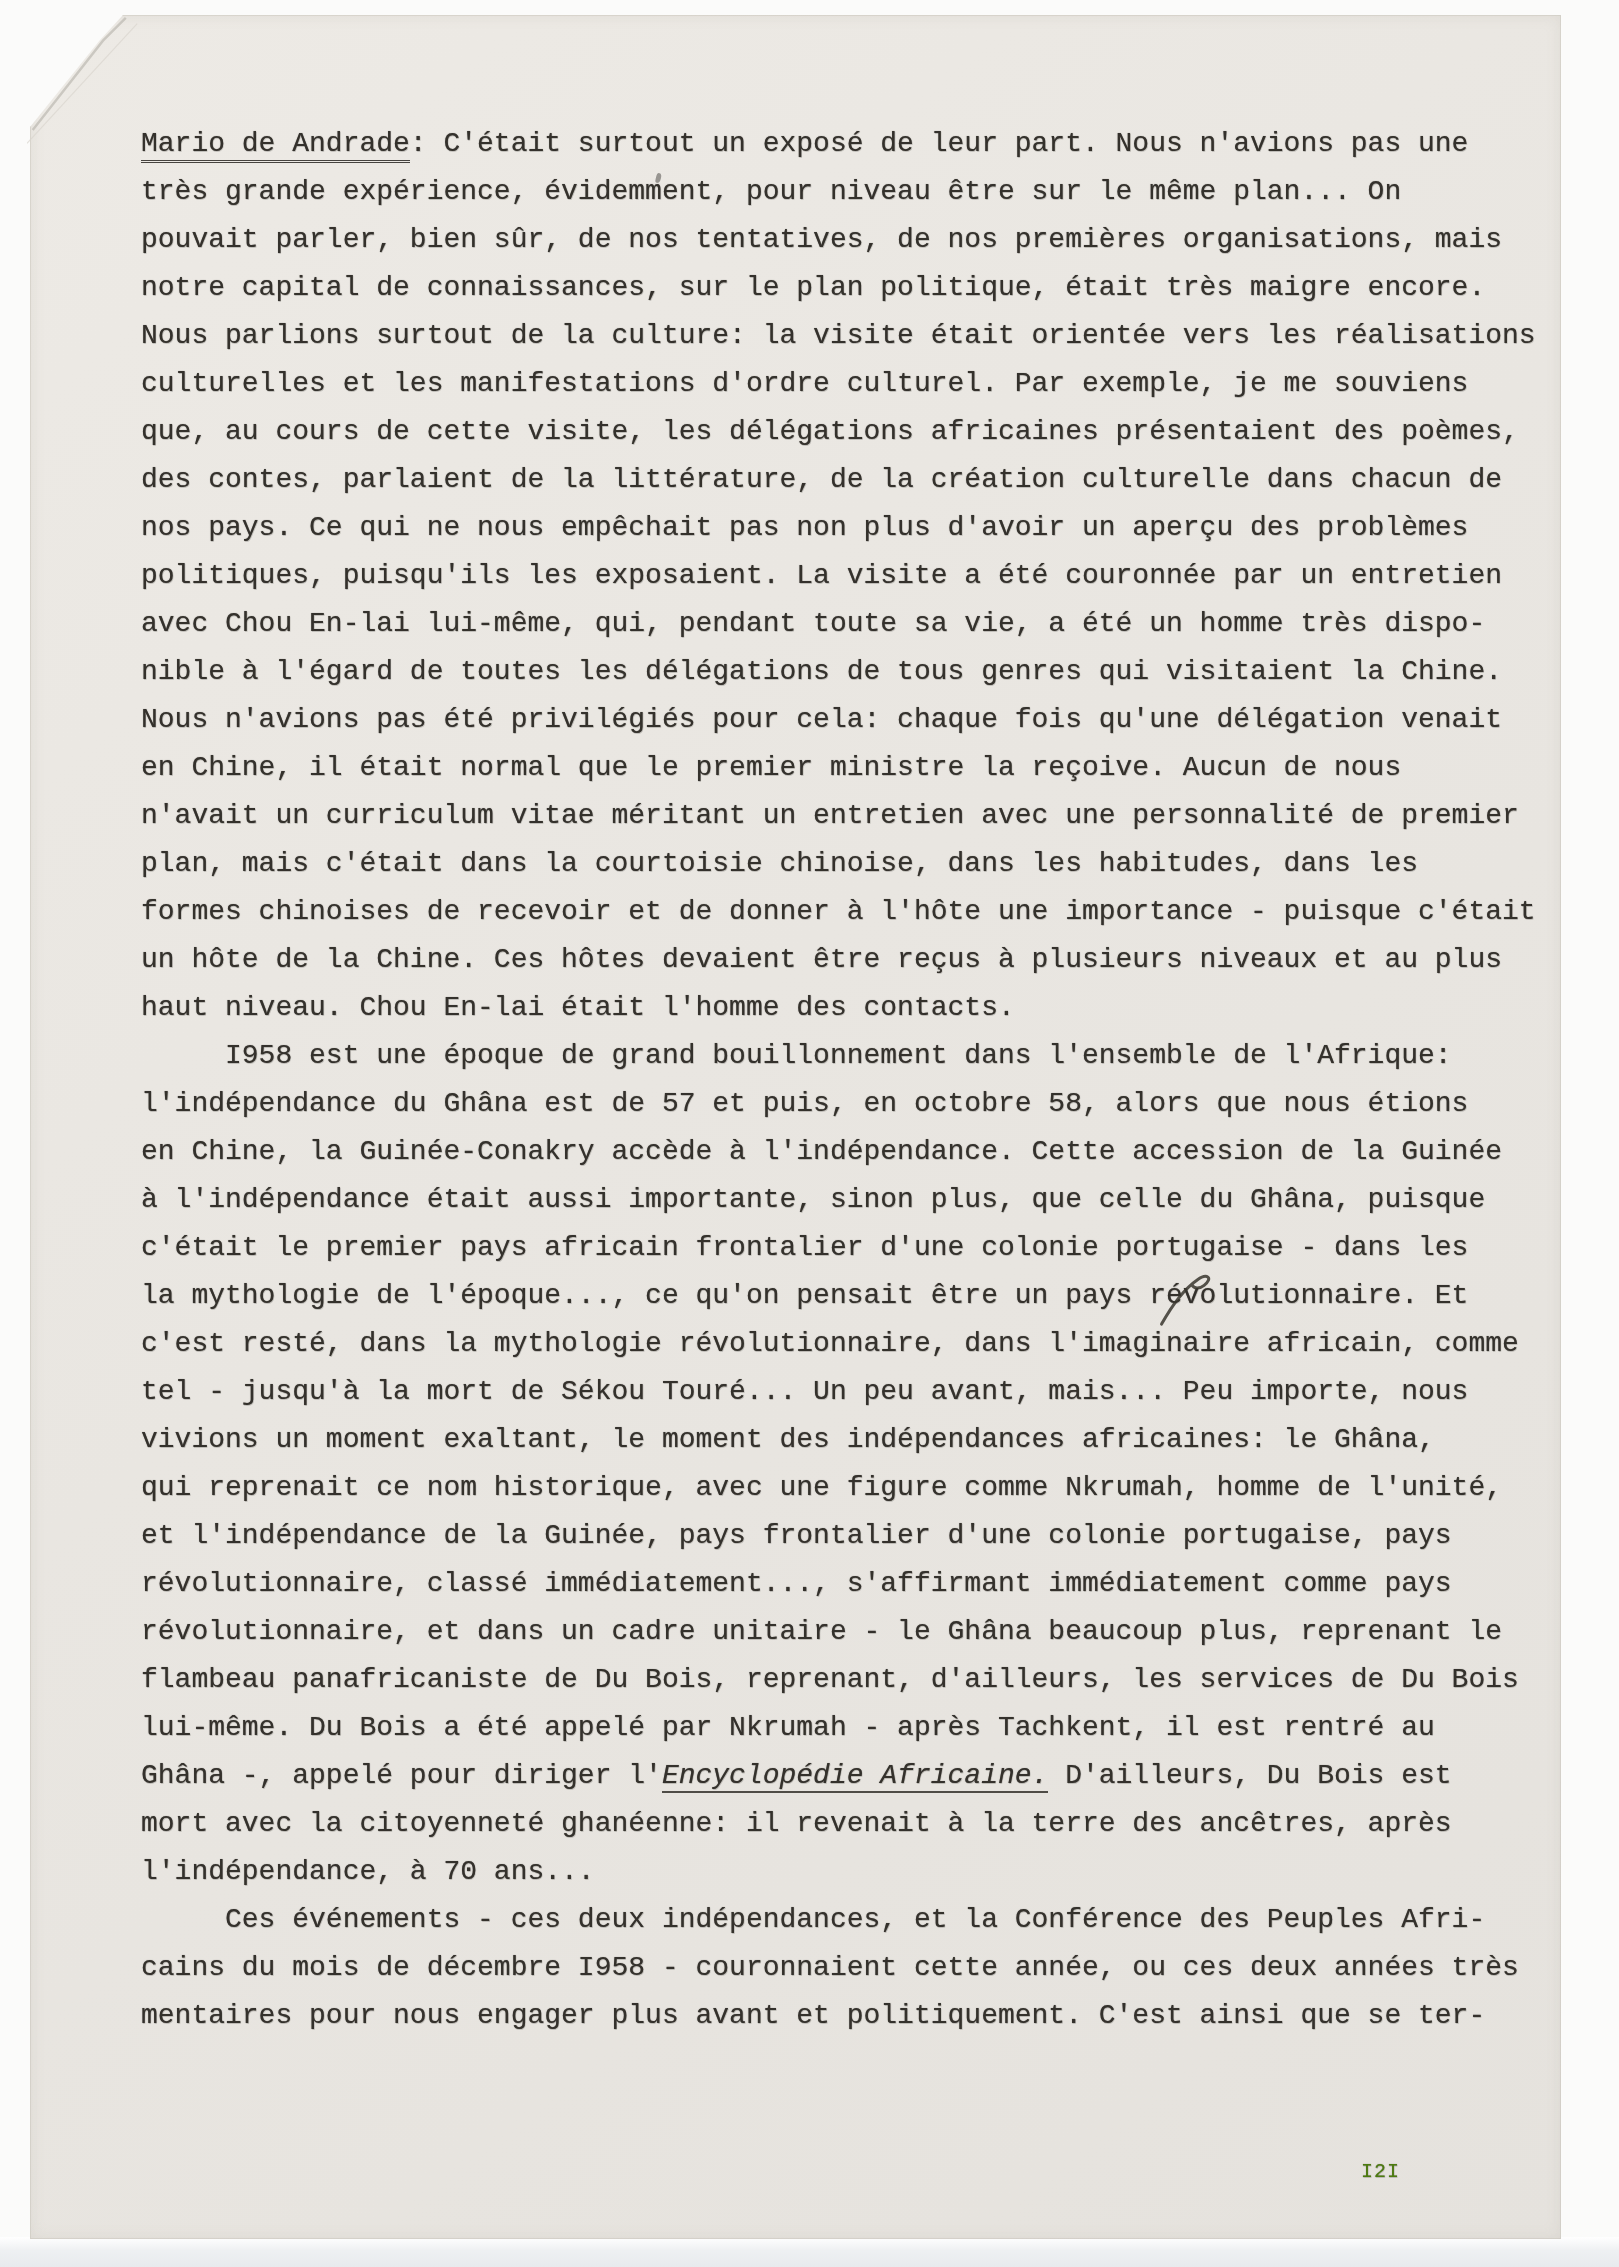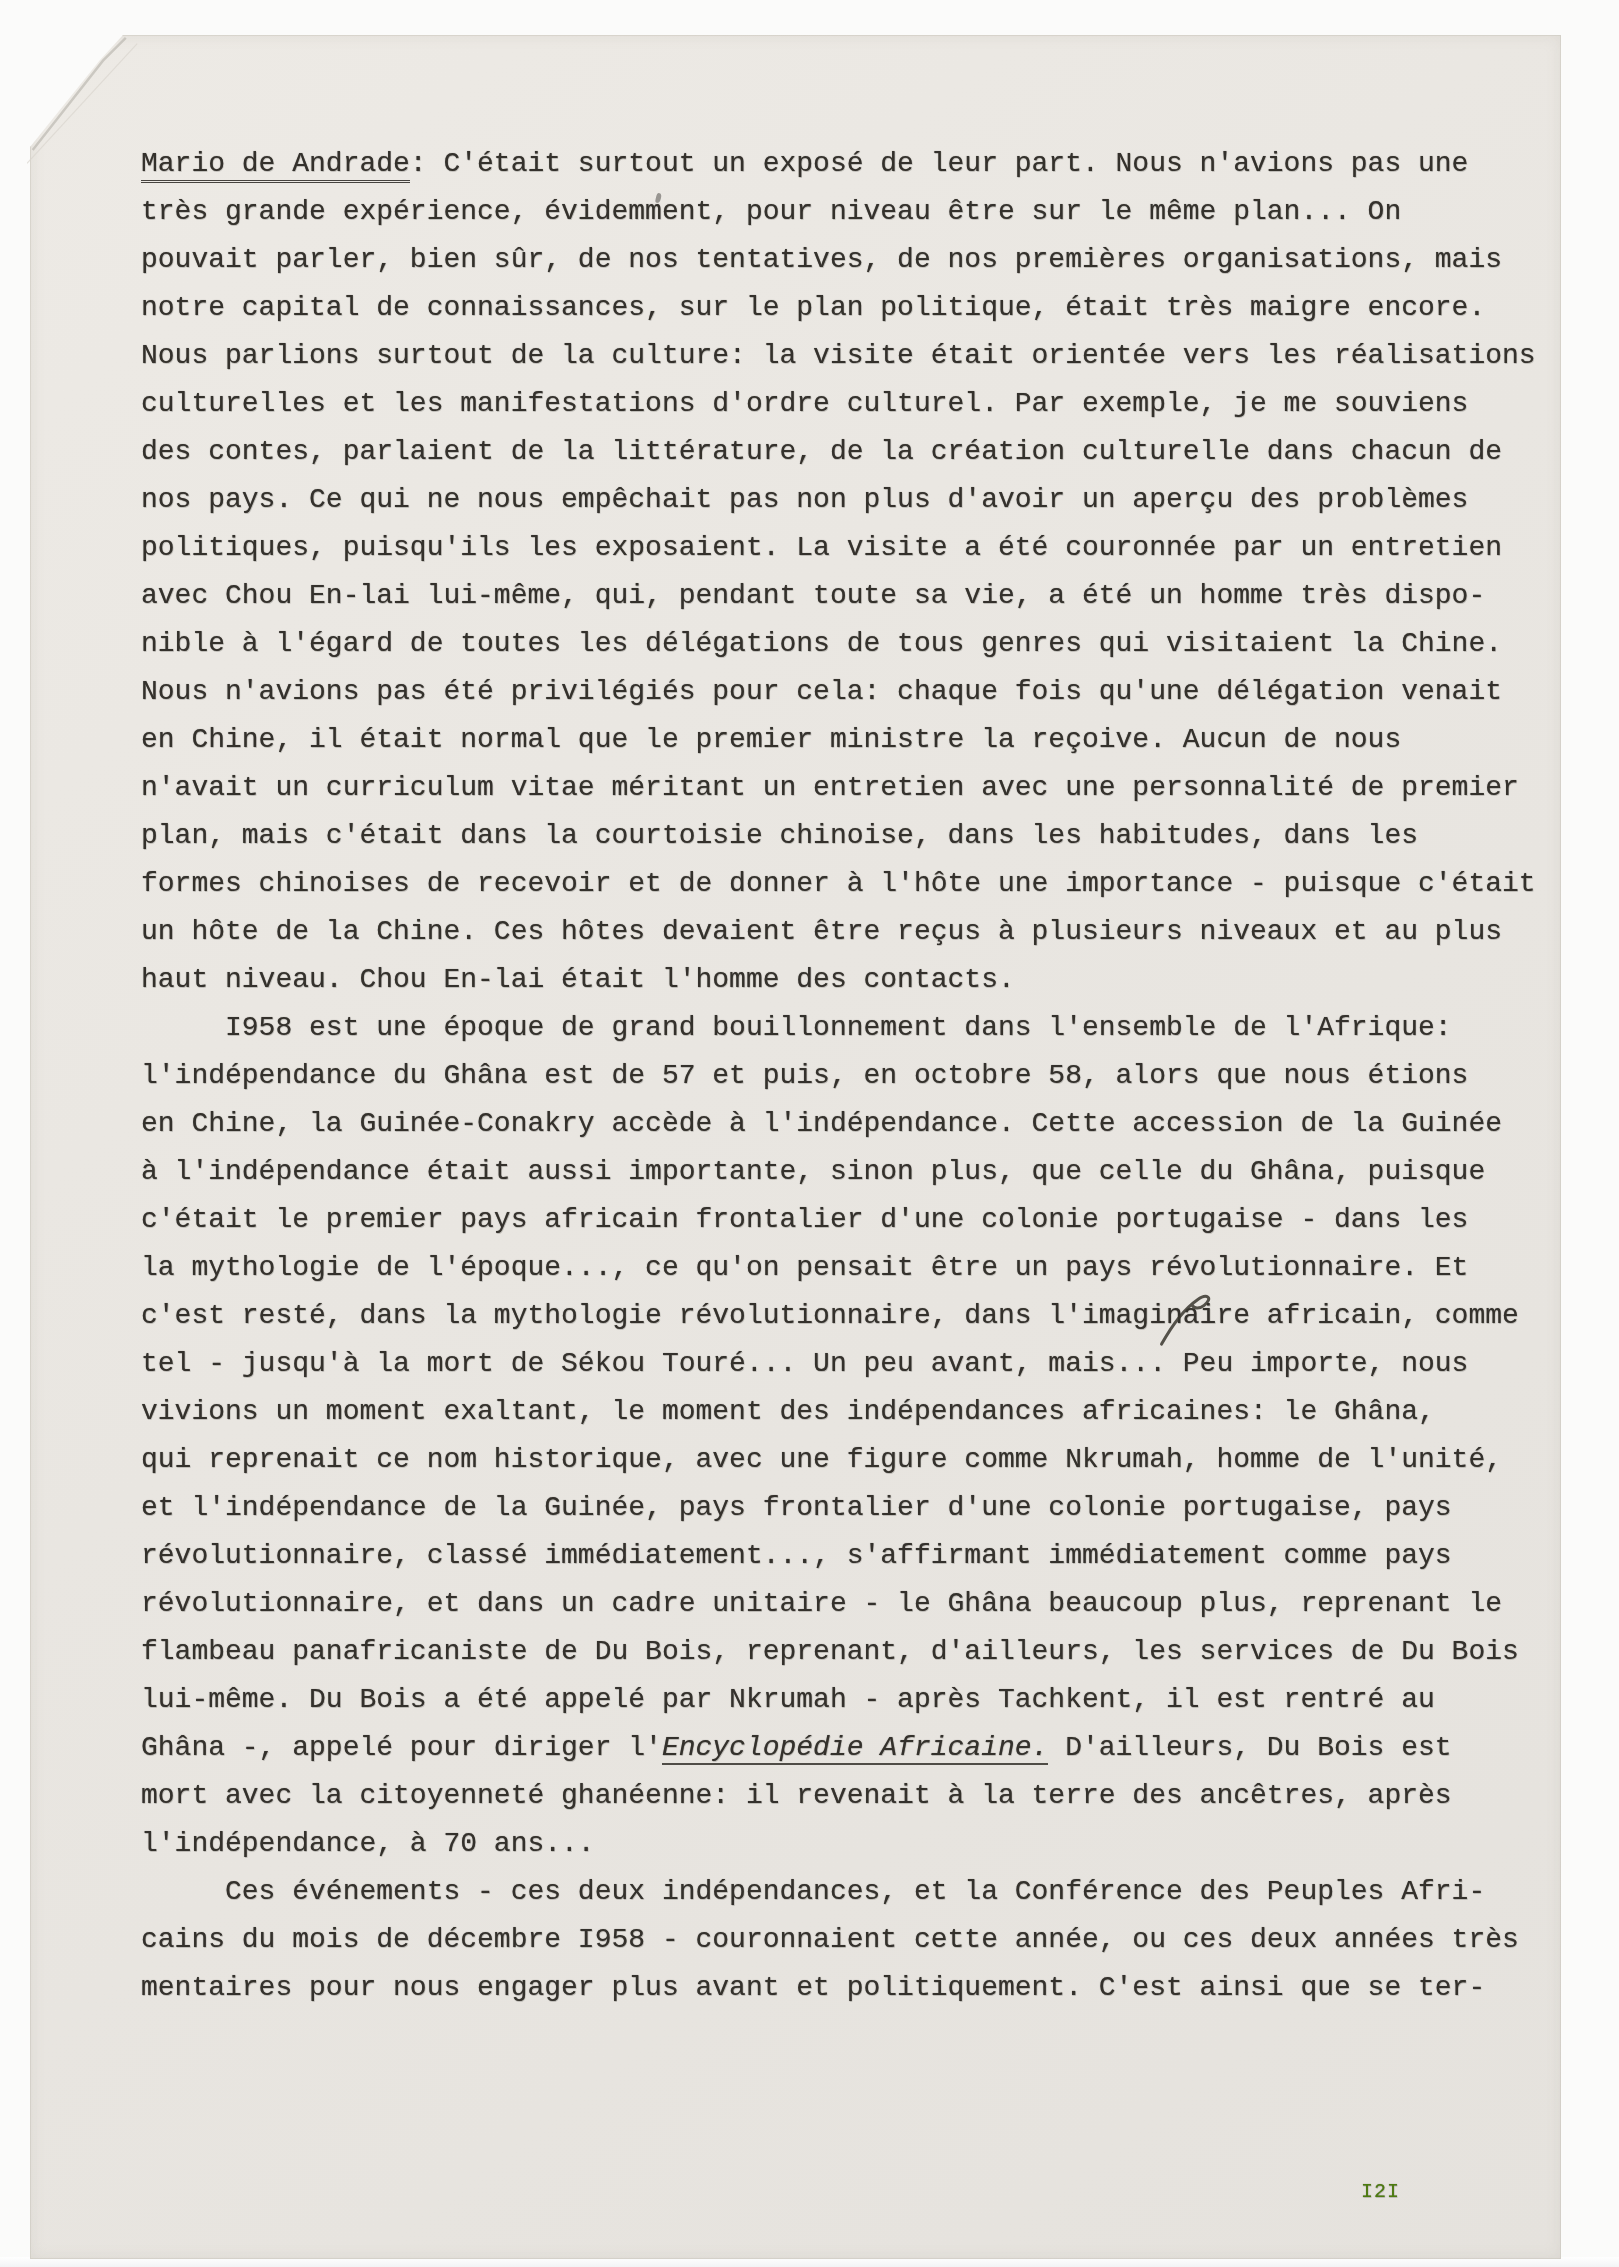--- a/index.html
+++ b/index.html
@@ -3,21 +3,21 @@
 <meta charset="utf-8">
 <style>
   html, body { margin: 0; padding: 0; }
   body {
     width: 1620px; height: 2267px;
     background: #fbfbfa;
     overflow: hidden;
     position: relative;
     font-family: "Liberation Mono", "DejaVu Sans Mono", monospace;
   }
-  .scan { position: absolute; inset: 0; margin-top: 20px; }
+  .scan { position: absolute; inset: 0; }
   .bottom-strip {
     position: absolute; left: 0; top: 2237px; width: 1620px; height: 30px;
     background: linear-gradient(180deg, #ffffff 0%, #eef0f2 45%, #e8ebee 100%);
   }
   .paper {
     position: absolute; left: 30px; top: 15px; width: 1531px; height: 2224px;
     background: linear-gradient(142deg, #edeae5 0%, #e9e6e1 45%, #e5e2dd 100%);
     clip-path: polygon(0 112px, 70px 25px, 93px 0, 100% 0, 100% 100%, 0 100%);
     box-shadow: inset 0 0 0 1px rgba(190,185,175,0.35),
                 inset 0 0 15px rgba(140,132,120,0.14);
@@ -62,20 +62,21 @@
     <path d="M0,140 L116,14" fill="none" stroke="#d8d4cd" stroke-width="1.2" opacity="0.7"></path>
   </svg>
 
   <div class="textblock" id="text-block">
       <div class="line"><span class="ul-heavy">Mario de Andrade</span>: C'était surtout un exposé de leur part. Nous n'avions pas une</div>
       <div class="line">très grande expérience, évidemment, pour niveau être sur le même plan... On</div>
       <div class="line">pouvait parler, bien sûr, de nos tentatives, de nos premières organisations, mais</div>
       <div class="line">notre capital de connaissances, sur le plan politique, était très maigre encore.</div>
       <div class="line">Nous parlions surtout de la culture: la visite était orientée vers les réalisations</div>
       <div class="line">culturelles et les manifestations d'ordre culturel. Par exemple, je me souviens</div>
+      <div class="line">que, au cours de cette visite, les délégations africaines présentaient des poèmes,</div>
       <div class="line">des contes, parlaient de la littérature, de la création culturelle dans chacun de</div>
       <div class="line">nos pays. Ce qui ne nous empêchait pas non plus d'avoir un aperçu des problèmes</div>
       <div class="line">politiques, puisqu'ils les exposaient. La visite a été couronnée par un entretien</div>
       <div class="line">avec Chou En-lai lui-même, qui, pendant toute sa vie, a été un homme très dispo-</div>
       <div class="line">nible à l'égard de toutes les délégations de tous genres qui visitaient la Chine.</div>
       <div class="line">Nous n'avions pas été privilégiés pour cela: chaque fois qu'une délégation venait</div>
       <div class="line">en Chine, il était normal que le premier ministre la reçoive. Aucun de nous</div>
       <div class="line">n'avait un curriculum vitae méritant un entretien avec une personnalité de premier</div>
       <div class="line">plan, mais c'était dans la courtoisie chinoise, dans les habitudes, dans les</div>
       <div class="line">formes chinoises de recevoir et de donner à l'hôte une importance - puisque c'était</div>

